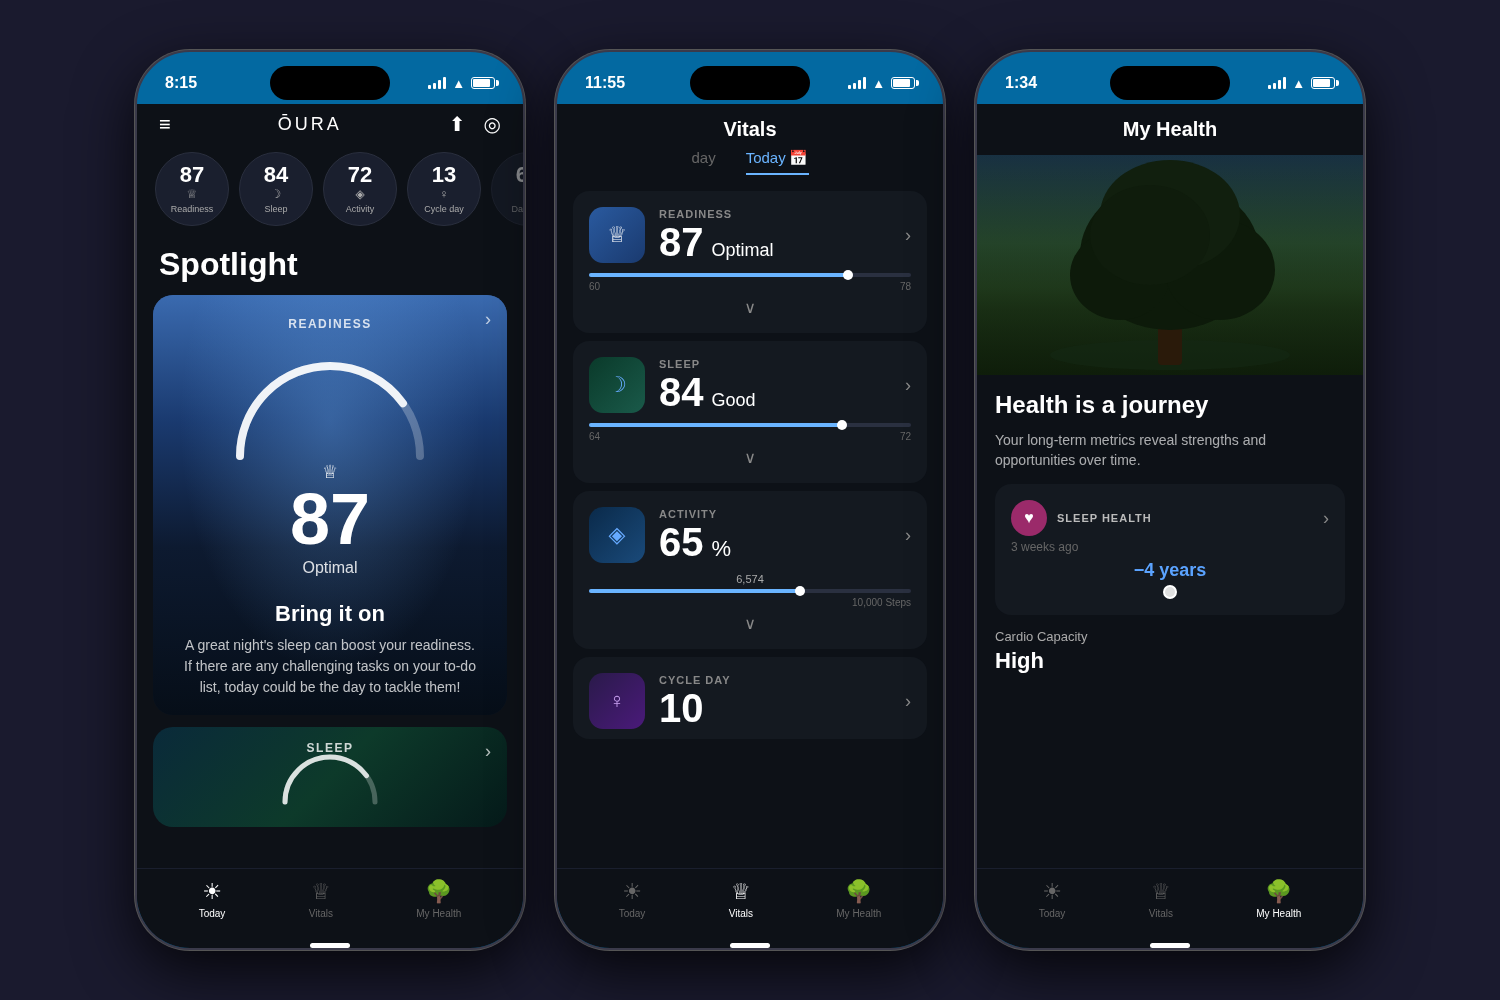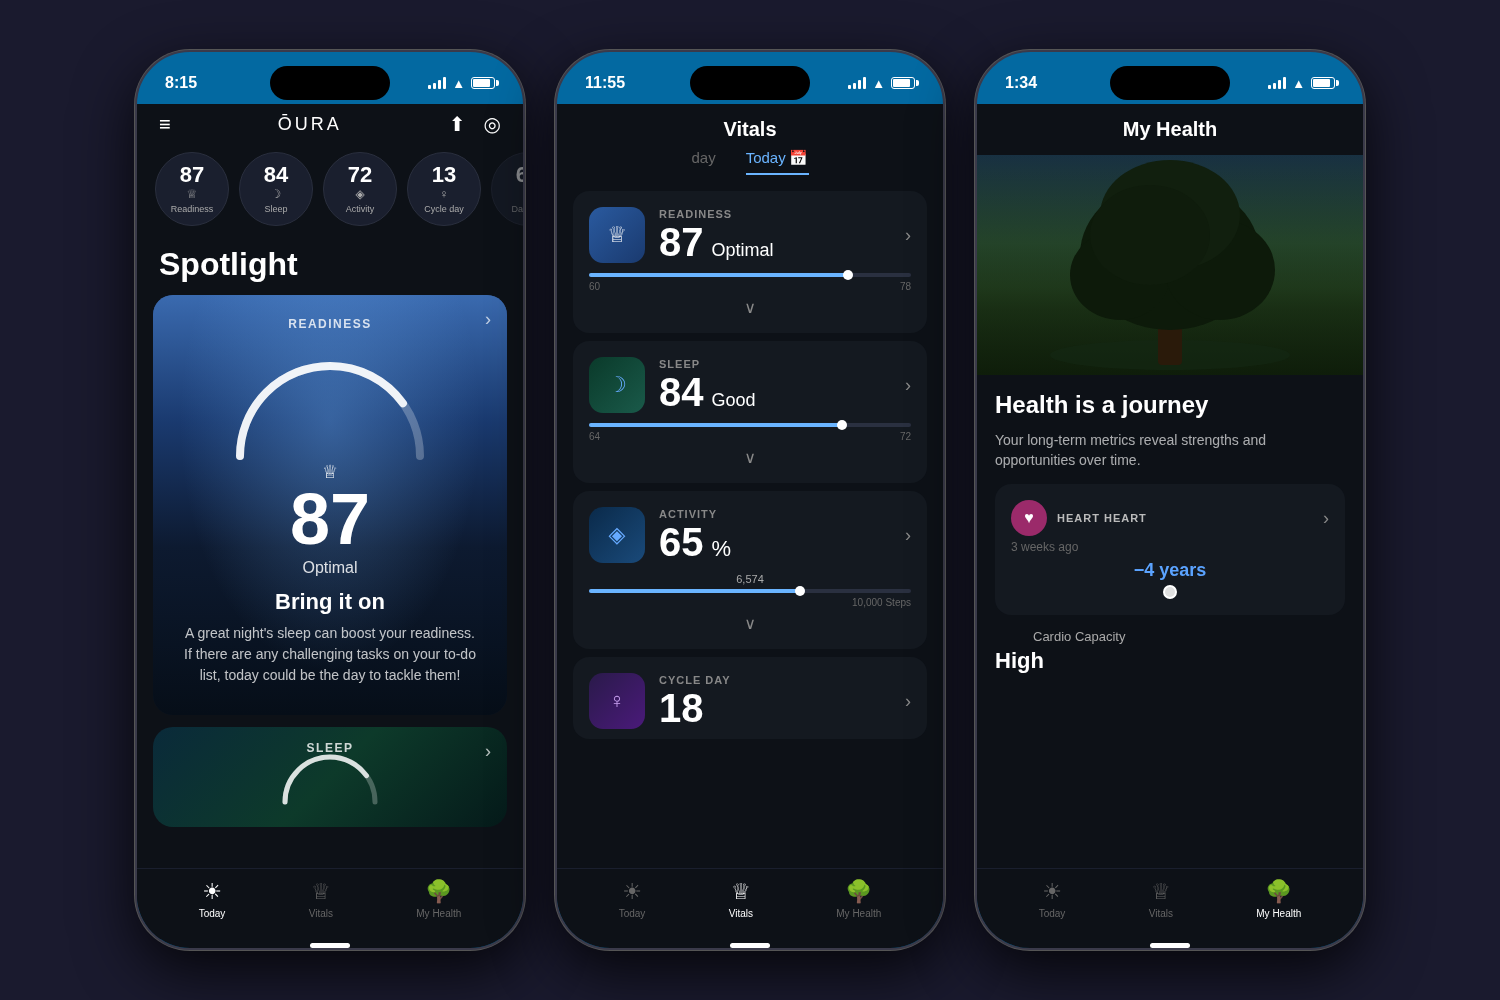--- a/index.html
+++ b/index.html
@@ -265,21 +265,21 @@
     .score-status {
       color: rgba(255,255,255,0.85);
       font-size: 16px;
       margin-top: 4px;
     }
     .card-headline {
       color: #fff;
       font-size: 22px;
       font-weight: 700;
       text-align: center;
-      margin-top: 12px;
+      margin-top: 24px;
       position: relative;
       z-index: 2;
     }
     .card-description {
       color: rgba(255,255,255,0.75);
       font-size: 14px;
       text-align: center;
       padding: 8px 30px 0;
       line-height: 1.5;
       position: relative;
@@ -586,21 +586,20 @@
     }
 
     .cardio-section {
       display: flex;
       flex-direction: column;
       gap: 4px;
     }
     .cardio-label {
       color: #aaa;
       font-size: 13px;
-      margin-left: 38px;
     }
     .cardio-value {
       color: #fff;
       font-size: 22px;
       font-weight: 700;
     }
 
     .bio-age-display {
       text-align: center;
       margin-top: 6px;
@@ -854,21 +853,21 @@
       </div>
 
       <div class="vital-card" style="padding-bottom:10px;">
         <div class="vital-card-top">
           <div class="vital-icon-box cycle-box">
             <span style="color:#c9a0f0;font-size:22px;">♀</span>
           </div>
           <div class="vital-info">
             <div class="vital-category">CYCLE DAY</div>
             <div class="vital-score-row">
-              <span class="vital-score">18</span>
+              <span class="vital-score">10</span>
             </div>
           </div>
           <span class="vital-arrow">›</span>
         </div>
       </div>
     </div>
 
     <div class="bottom-nav">
       <div class="nav-item">
         <span class="nav-item-icon">☀</span>
@@ -933,21 +932,21 @@
         <div class="health-tagline">Health is a journey</div>
         <div class="health-subtitle">Your long-term metrics reveal strengths and opportunities over time.</div>
       </div>
 
       <div class="health-card">
         <div class="health-card-header">
           <div class="health-card-left">
             <div class="heart-icon-circle">
               <span style="color:#fff;">♥</span>
             </div>
-            <span class="health-card-label">HEART HEART</span>
+            <span class="health-card-label">SLEEP HEALTH</span>
           </div>
           <span class="health-card-arrow">›</span>
         </div>
         <div class="health-card-time">3 weeks ago</div>
 
         <div class="bio-age-display">
           <div class="bio-age-value">−4 years</div>
           <div class="bio-age-dot"></div>
         </div>
       </div>

